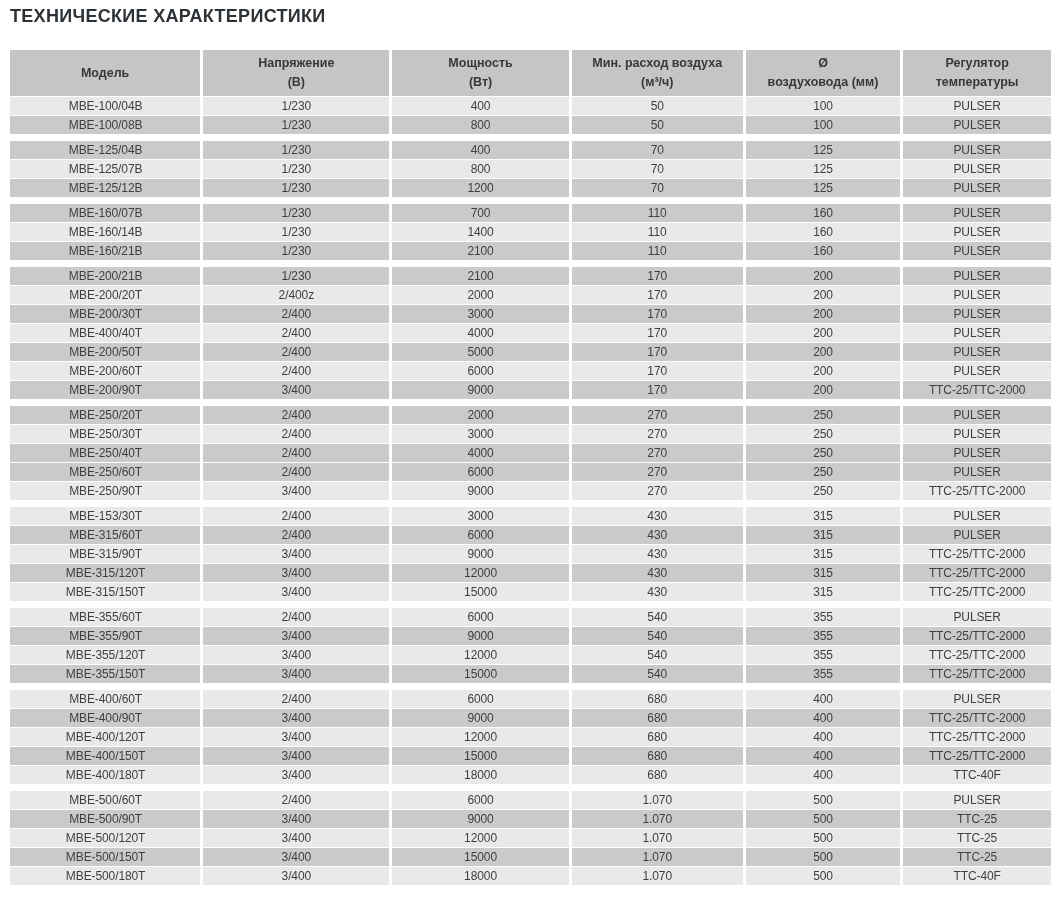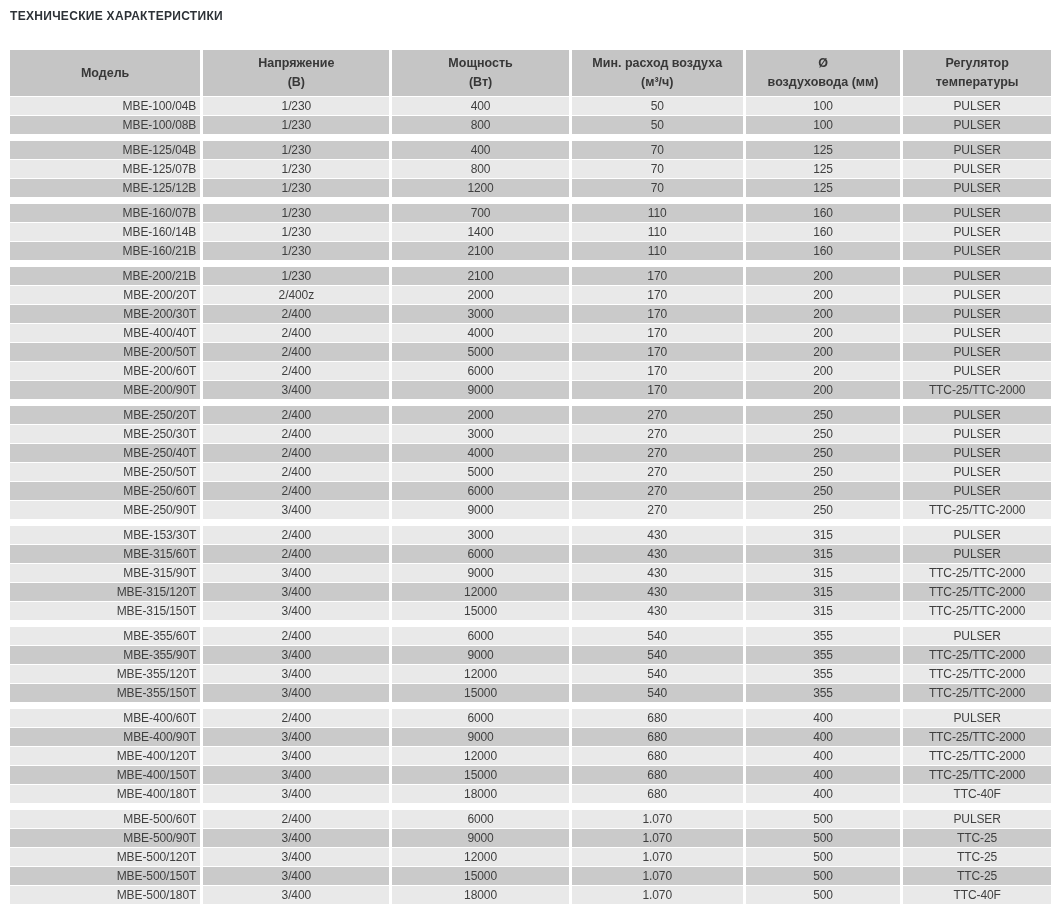--- a/index.html
+++ b/index.html
@@ -12,21 +12,21 @@
   }
   *{box-sizing:border-box;}
   html,body{margin:0;padding:0;}
   body{
     width:1061px;
     background:var(--page-bg);
     font-family:"Liberation Sans","DejaVu Sans",sans-serif;
     padding:7px 7px 6px 7px;
   }
   .page-title{
-    font-size:12px;
+    font-size:18px;
     font-weight:bold;
     color:var(--title-text);
     letter-spacing:.3px;
     margin:0 0 0 3px;
     line-height:18px;
   }
   table.specs{
     border-collapse:separate;
     border-spacing:3px 1px;
     table-layout:fixed;
@@ -54,21 +54,21 @@
     font-size:12px;
     color:var(--cell-text);
     text-align:center;
     vertical-align:middle;
     height:18px;
     padding:0 4px;
     white-space:nowrap;
     overflow:hidden;
     letter-spacing:-.1px;
   }
-  td.col-model{text-align:right;padding-left:5px;}
+  td.col-model{text-align:center;padding-left:5px;}
   tr.row-light td{background:var(--row-light);}
   tr.row-dark td{background:var(--row-dark);}
   tr.spacer td{background:transparent;height:5px;padding:0;}
 </style>
 </head>
 <body>
 
 <h1 class="page-title">ТЕХНИЧЕСКИЕ ХАРАКТЕРИСТИКИ</h1>
 
 <table class="specs">
@@ -258,28 +258,20 @@
         <td>PULSER</td>
       </tr>
       <tr class="row-dark">
         <td class="col-model">MBE-250/40T</td>
         <td>2/400</td>
         <td>4000</td>
         <td>270</td>
         <td>250</td>
         <td>PULSER</td>
       </tr>
-      <tr class="row-light">
-        <td class="col-model">MBE-250/50T</td>
-        <td>2/400</td>
-        <td>5000</td>
-        <td>270</td>
-        <td>250</td>
-        <td>PULSER</td>
-      </tr>
       <tr class="row-dark">
         <td class="col-model">MBE-250/60T</td>
         <td>2/400</td>
         <td>6000</td>
         <td>270</td>
         <td>250</td>
         <td>PULSER</td>
       </tr>
       <tr class="row-light">
         <td class="col-model">MBE-250/90T</td>

